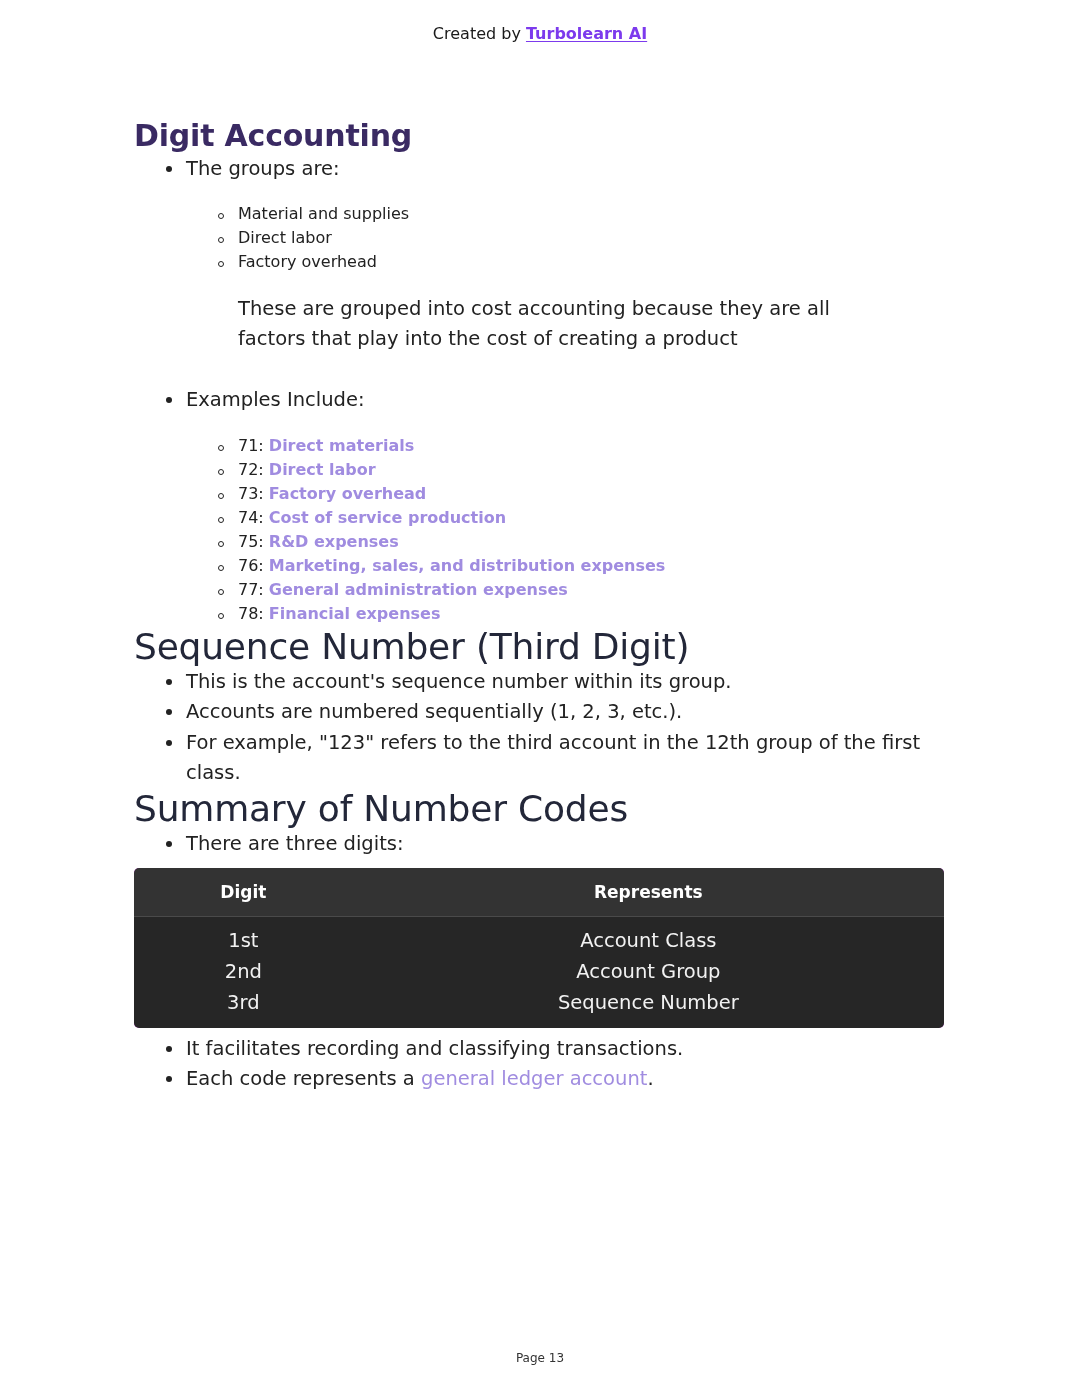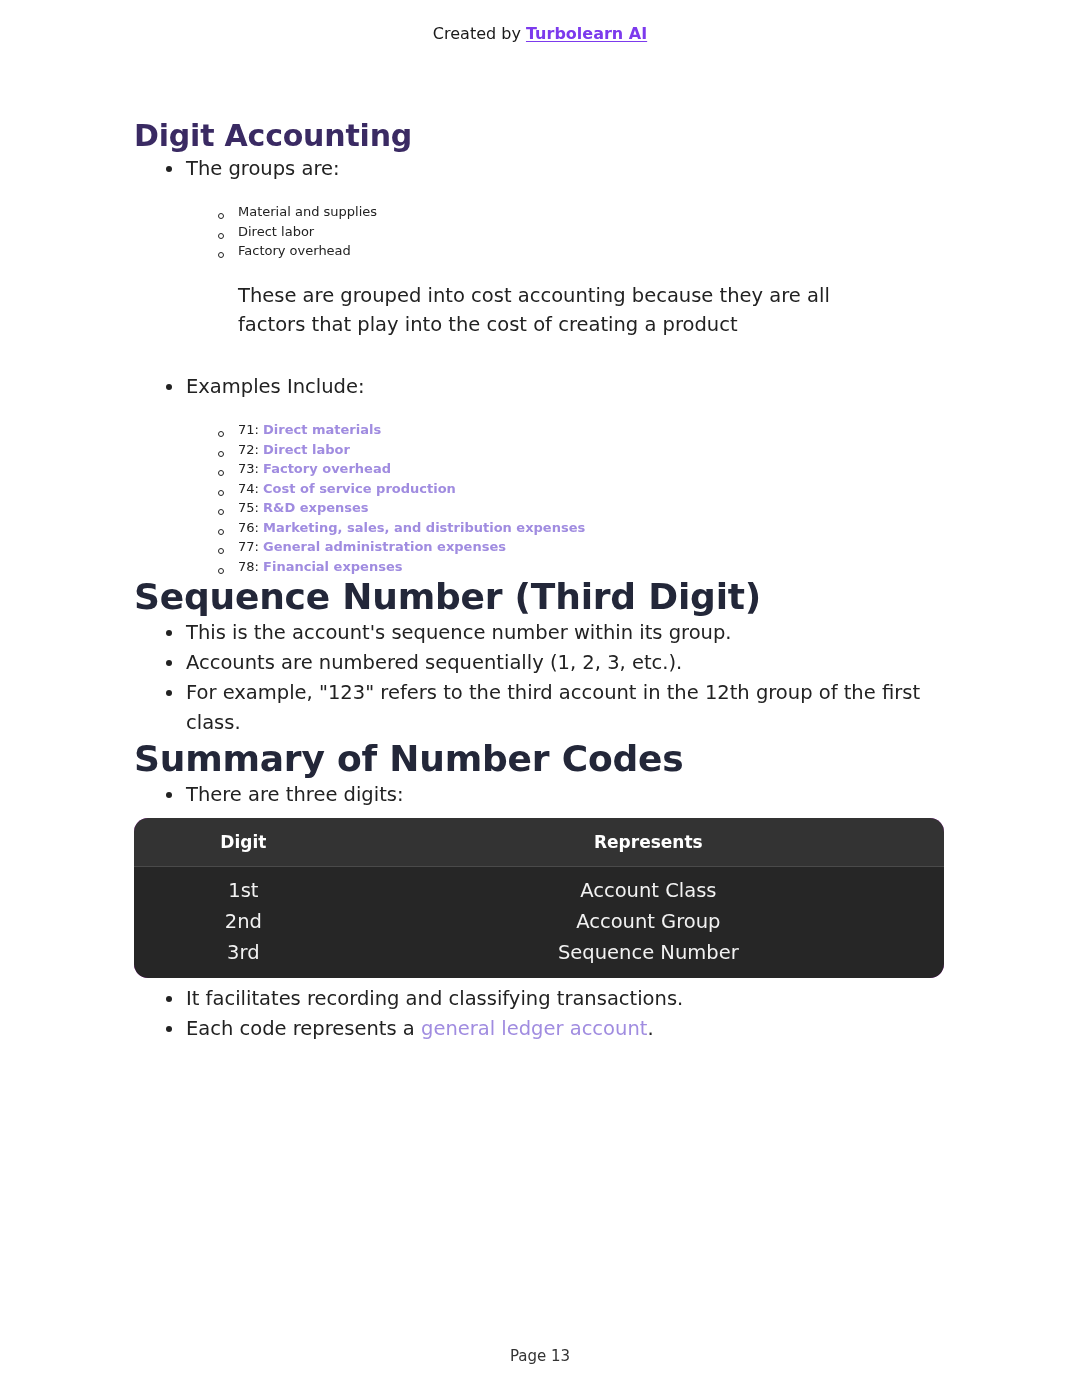--- a/index.html
+++ b/index.html
@@ -59,21 +59,21 @@
   .title-cost {
     font-size: 30px;
     font-weight: bold;
     color: #3a2a63;
     line-height: 1.2;
     margin-bottom: 26px;
   }
 
   .title-dark {
     font-size: 36px;
-    font-weight: bold;
+    font-weight: normal;
     color: #232739;
     line-height: 1.15;
     margin-top: 14px;
     margin-bottom: 22px;
   }
 
   ul.lvl1 {
     list-style: none;
     margin: 0;
     padding: 0;
@@ -98,21 +98,21 @@
   }
 
   ul.lvl2 {
     list-style: none;
     margin: 18px 0 0 0;
     padding: 0;
   }
   ul.lvl2 > li {
     position: relative;
     padding-left: 52px;
-    font-size: 13px;
+    font-size: 16px;
     line-height: 1.5;
     color: #222222;
   }
   ul.lvl2 > li::before {
     content: "";
     position: absolute;
     left: 32px;
     top: 11px;
     width: 6px;
     height: 6px;
@@ -139,21 +139,21 @@
   .purple-plain {
     color: #a08ce0;
   }
 
   .tight-list > li { line-height: 1.48; }
 
   
   .table-wrap {
     margin: 8px 0 6px 0;
     width: 810px;
-    border-radius: 14px;
+    border-radius: 5px;
     overflow: hidden;
     background: #d946ef;
   }
   table.codes {
     width: 100%;
     border-collapse: collapse;
     table-layout: fixed;
   }
   table.codes thead tr {
     background: #333333;
@@ -182,21 +182,21 @@
 
   .post-table-list { margin-top: 4px; }
 
   
   .doc-footer {
     position: absolute;
     bottom: 32px;
     left: 0;
     width: 1080px;
     text-align: center;
-    font-size: 15px;
+    font-size: 12px;
     color: #333333;
   }
 </style>
 </head>
 <body>
 
 <div class="page">
 
   <div class="doc-header">
     <span>Created by </span><a class="brand-link" href="#">Turbolearn AI</a>

